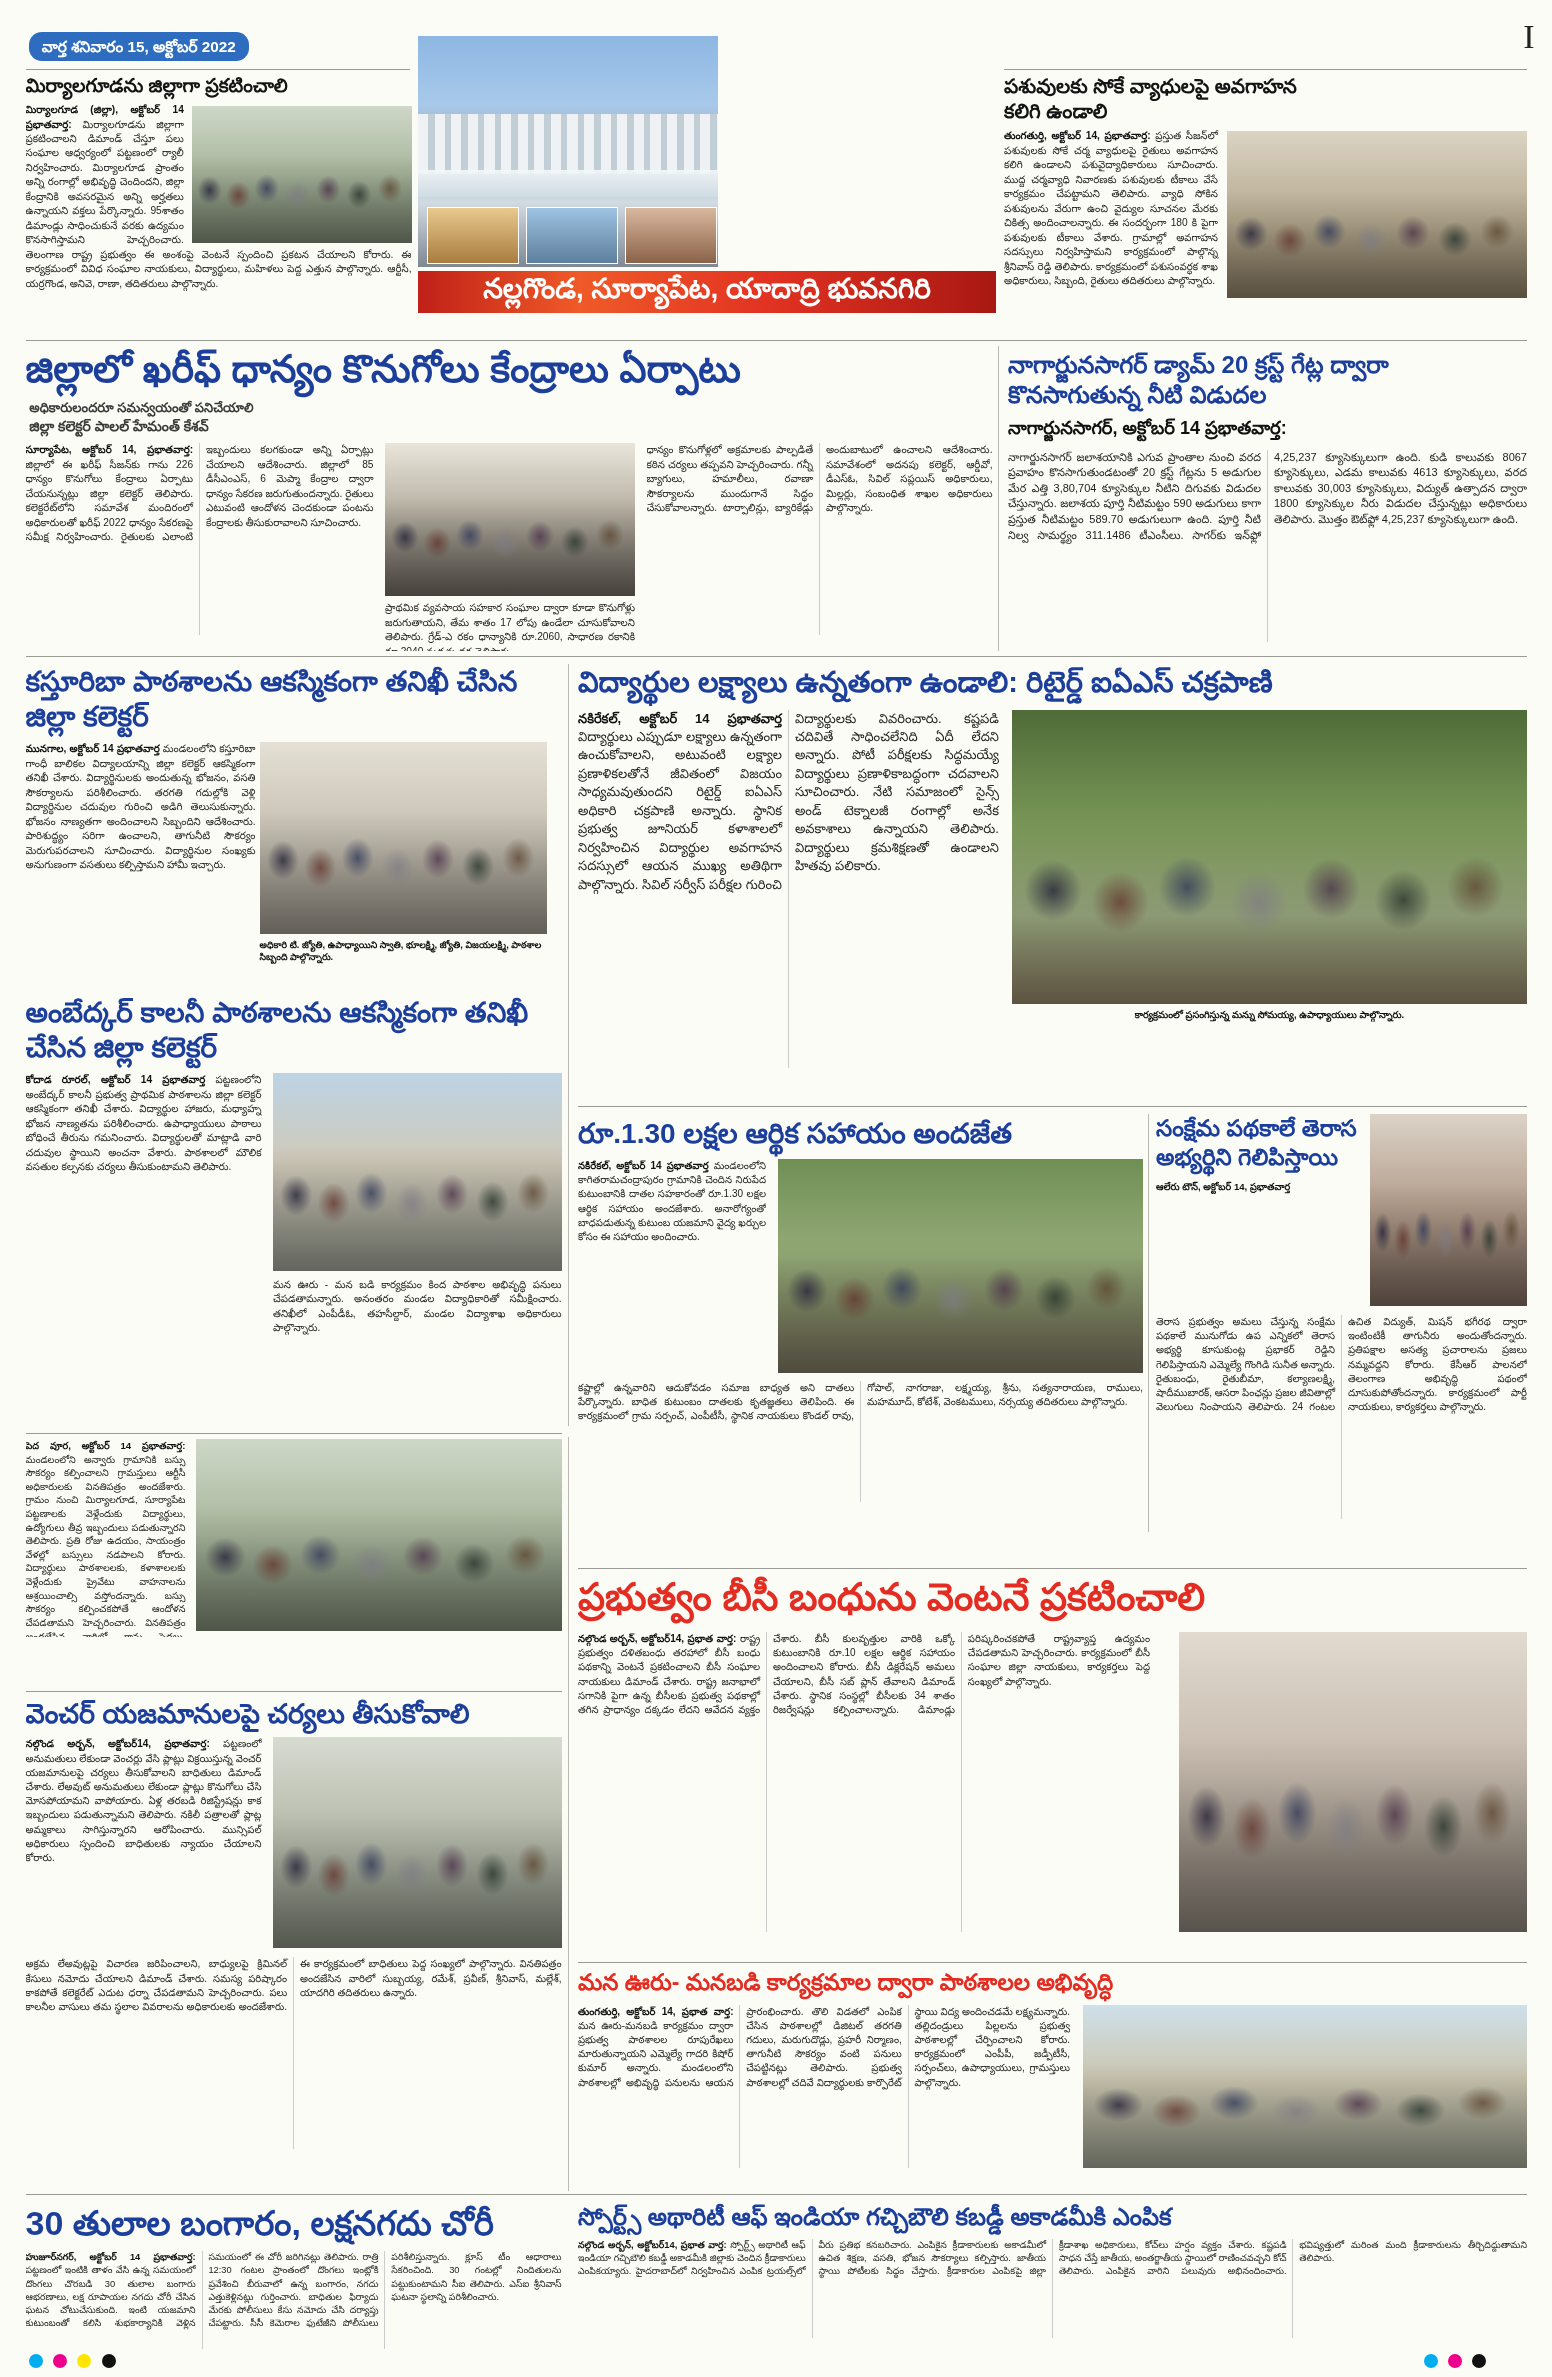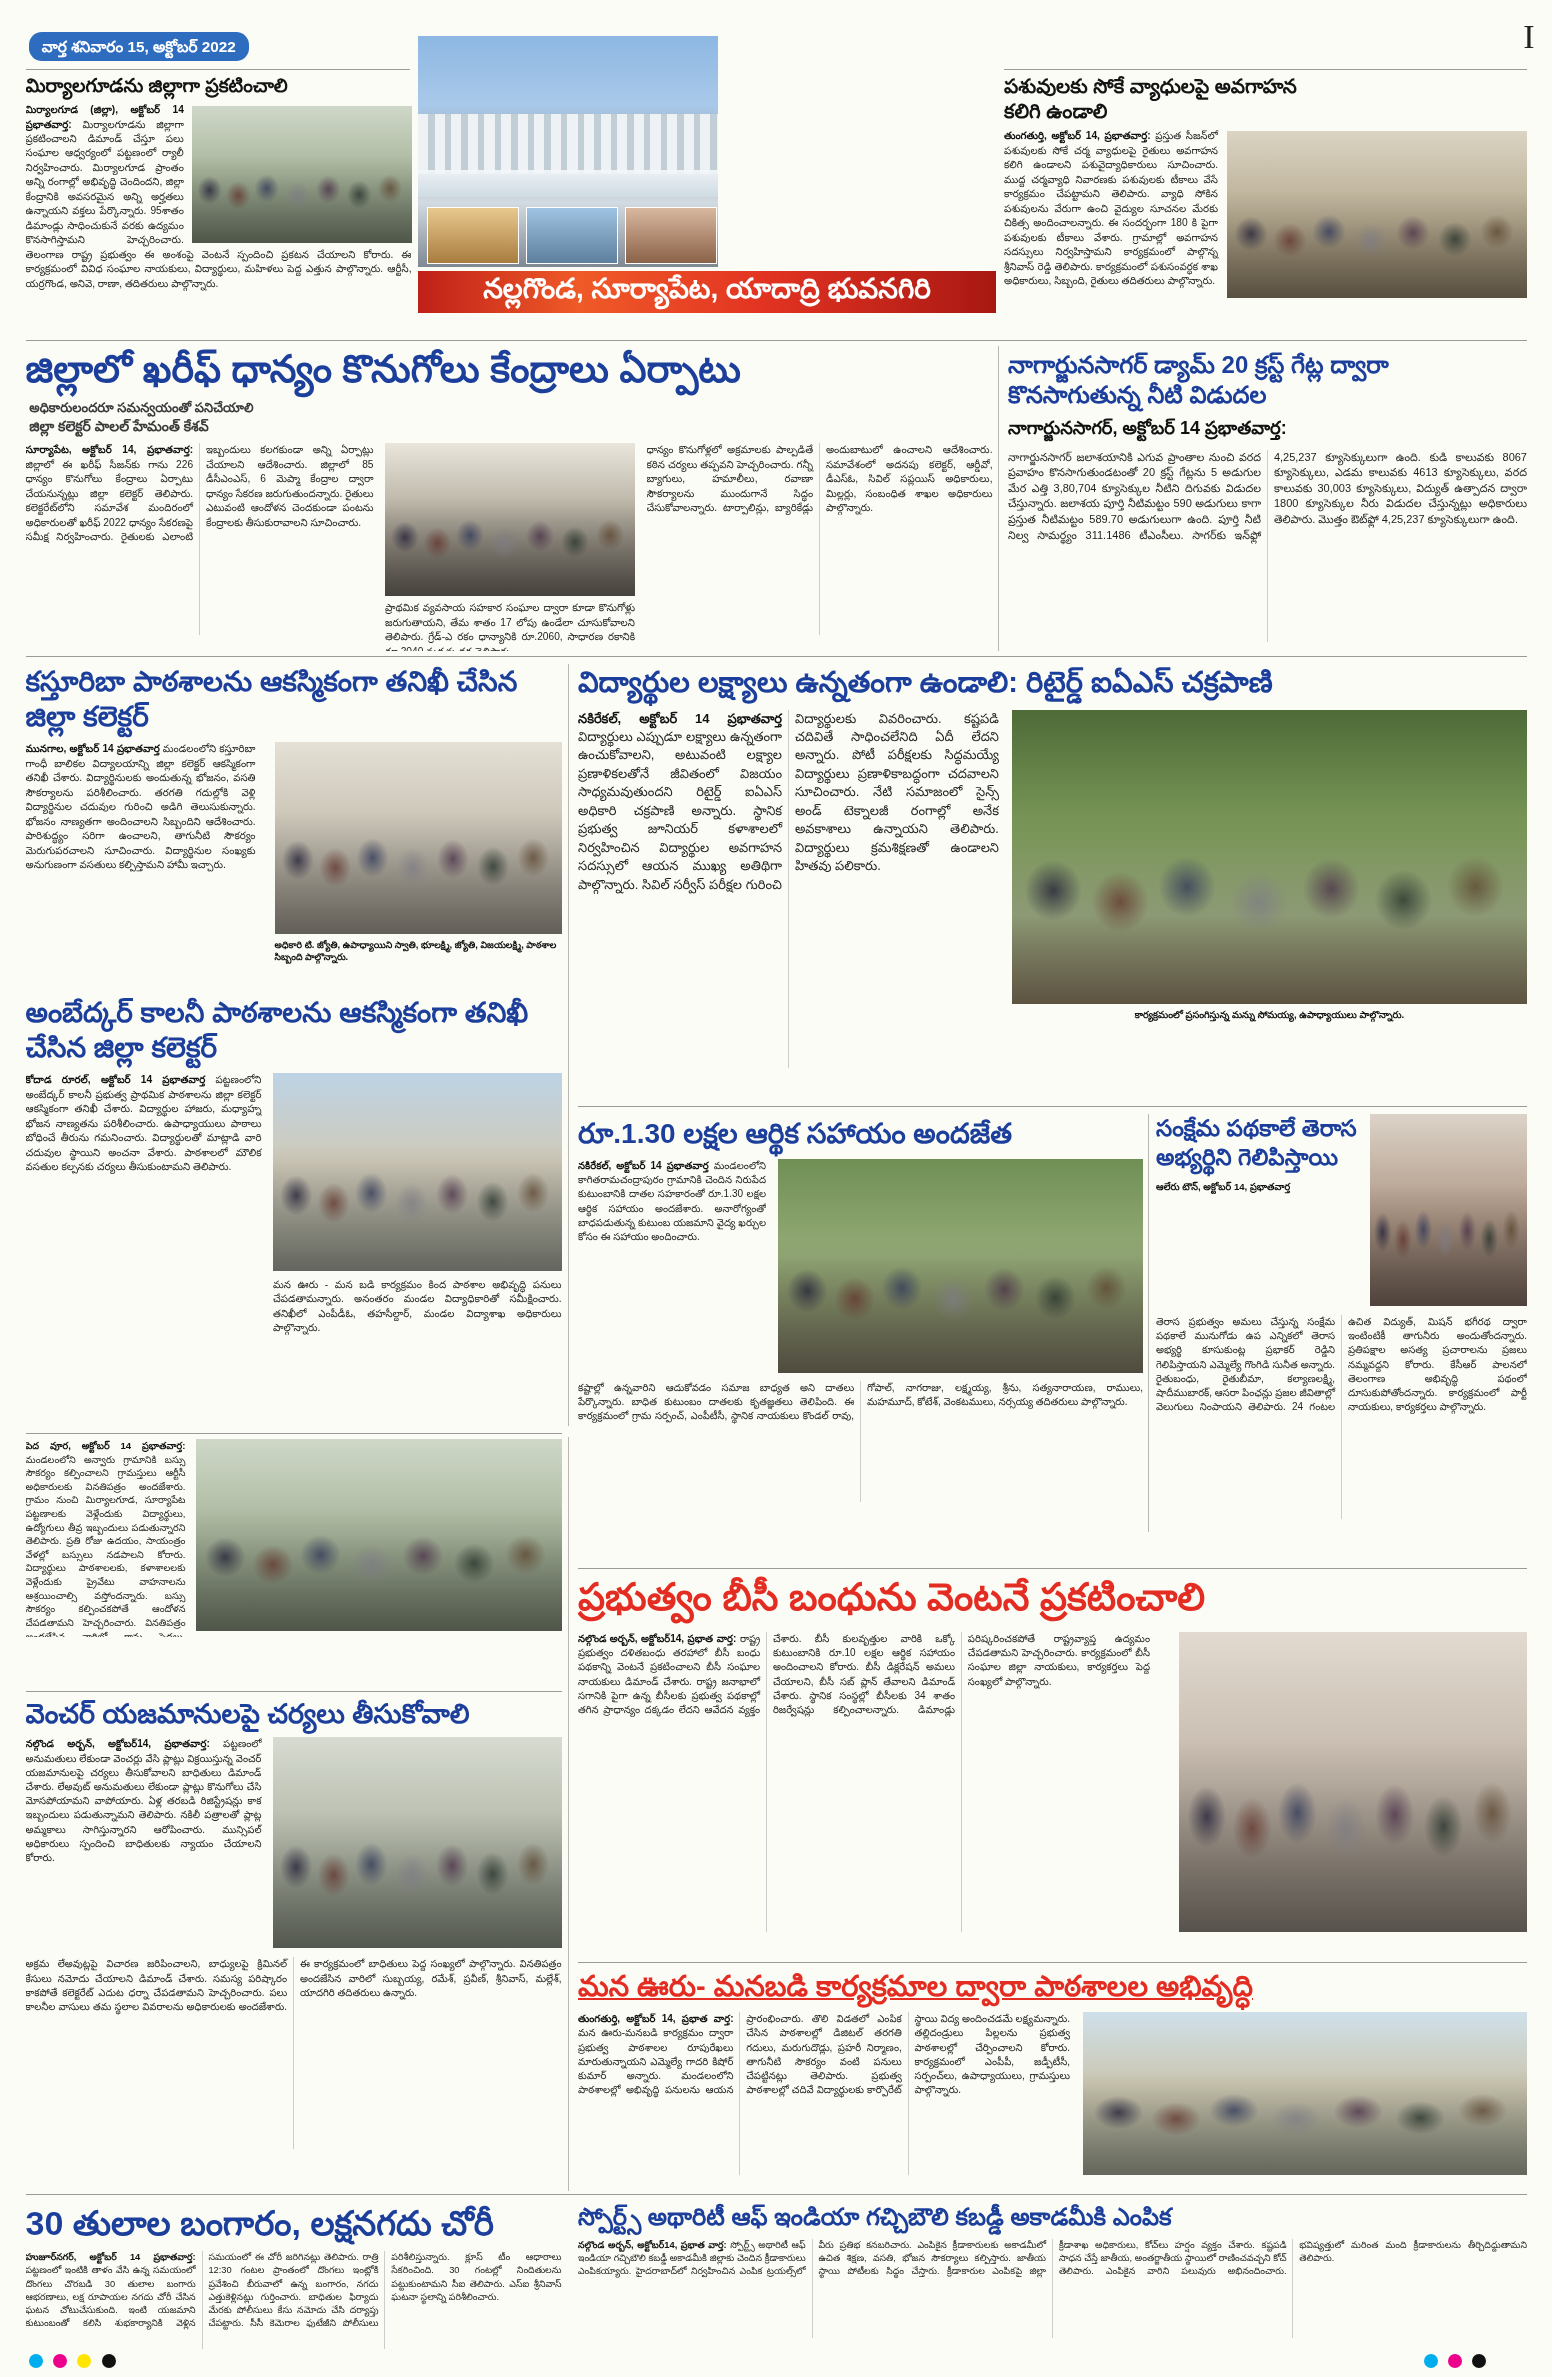--- a/index.html
+++ b/index.html
@@ -167,21 +167,21 @@
     <div class="dateline" style="font-size:18px; margin-bottom:6.4px;">నాగార్జునసాగర్, అక్టోబర్ 14 ప్రభాతవార్త:</div>
     <div class="cols-2 body-txt clip" style="font-size:11px; height:192px;">
       <p style="margin:0;">నాగార్జునసాగర్ జలాశయానికి ఎగువ ప్రాంతాల నుంచి వరద ప్రవాహం కొనసాగుతుండటంతో 20 క్రస్ట్ గేట్లను 5 అడుగుల మేర ఎత్తి 3,80,704 క్యూసెక్కుల నీటిని దిగువకు విడుదల చేస్తున్నారు. జలాశయ పూర్తి నీటిమట్టం 590 అడుగులు కాగా ప్రస్తుత నీటిమట్టం 589.70 అడుగులుగా ఉంది. పూర్తి నీటి నిల్వ సామర్థ్యం 311.1486 టీఎంసీలు. సాగర్‌కు ఇన్‌ఫ్లో 4,25,237 క్యూసెక్కులుగా ఉంది. కుడి కాలువకు 8067 క్యూసెక్కులు, ఎడమ కాలువకు 4613 క్యూసెక్కులు, వరద కాలువకు 30,003 క్యూసెక్కులు, విద్యుత్ ఉత్పాదన ద్వారా 1800 క్యూసెక్కుల నీరు విడుదల చేస్తున్నట్లు అధికారులు తెలిపారు. మొత్తం ఔట్‌ఫ్లో 4,25,237 క్యూసెక్కులుగా ఉంది.</p>
     </div>
   </div>
 
   <div class="hline" style="left:25.5px; top:656px; width:1501px;"></div>
 
   <div class="abs clip" style="left:25.5px; top:664px; width:536px; height:322px;">
     <div class="hl hl-blue" style="font-size:28px; margin-bottom:7.7px;">కస్తూరిబా పాఠశాలను ఆకస్మికంగా తనిఖీ చేసిన జిల్లా కలెక్టర్</div>
-    <div style="display:flex; gap:19px;">
+    <div style="display:flex; gap:4px;">
       <p class="body-txt clip" style="width:230px; font-size:10.2px; margin:0; height:230px;">
         <span class="dateline">మునగాల, అక్టోబర్ 14 ప్రభాతవార్త</span>
         <span>మండలంలోని కస్తూరిబా గాంధీ బాలికల విద్యాలయాన్ని జిల్లా కలెక్టర్ ఆకస్మికంగా తనిఖీ చేశారు. విద్యార్థినులకు అందుతున్న భోజనం, వసతి సౌకర్యాలను పరిశీలించారు. తరగతి గదుల్లోకి వెళ్లి విద్యార్థినుల చదువుల గురించి అడిగి తెలుసుకున్నారు. భోజనం నాణ్యతగా అందించాలని సిబ్బందిని ఆదేశించారు. పారిశుద్ధ్యం సరిగా ఉంచాలని, తాగునీటి సౌకర్యం మెరుగుపరచాలని సూచించారు. విద్యార్థినుల సంఖ్యకు అనుగుణంగా వసతులు కల్పిస్తామని హామీ ఇచ్చారు.</span>
       </p>
       <div style="width:287px;">
         <div class="photo ph-school people" style="width:287px; height:192px;"></div>
         <div class="caption" style="font-size:9.3px; margin-top:5.1px;">అధికారి టి. జ్యోతి, ఉపాధ్యాయిని స్వాతి, భూలక్ష్మి, జ్యోతి, విజయలక్ష్మి, పాఠశాల సిబ్బంది పాల్గొన్నారు.</div>
       </div>
     </div>
   </div>
@@ -289,21 +289,21 @@
           <span>రాష్ట్ర ప్రభుత్వం దళితబంధు తరహాలో బీసీ బంధు పథకాన్ని వెంటనే ప్రకటించాలని బీసీ సంఘాల నాయకులు డిమాండ్ చేశారు. రాష్ట్ర జనాభాలో సగానికి పైగా ఉన్న బీసీలకు ప్రభుత్వ పథకాల్లో తగిన ప్రాధాన్యం దక్కడం లేదని ఆవేదన వ్యక్తం చేశారు. బీసీ కులవృత్తుల వారికి ఒక్కో కుటుంబానికి రూ.10 లక్షల ఆర్థిక సహాయం అందించాలని కోరారు. బీసీ డిక్లరేషన్ అమలు చేయాలని, బీసీ సబ్ ప్లాన్ తేవాలని డిమాండ్ చేశారు. స్థానిక సంస్థల్లో బీసీలకు 34 శాతం రిజర్వేషన్లు కల్పించాలన్నారు. డిమాండ్లు పరిష్కరించకపోతే రాష్ట్రవ్యాప్త ఉద్యమం చేపడతామని హెచ్చరించారు. కార్యక్రమంలో బీసీ సంఘాల జిల్లా నాయకులు, కార్యకర్తలు పెద్ద సంఖ్యలో పాల్గొన్నారు.</span>
         </p>
       </div>
       <div class="photo ph-rally people" style="flex:1; height:300px;"></div>
     </div>
   </div>
 
   <div class="hline" style="left:578px; top:1962px; width:949px;"></div>
 
   <div class="abs clip" style="left:578px; top:1968px; width:949px; height:220px;">
-    <div class="hl hl-red" style="font-size:29px; margin-bottom:7.7px;text-decoration:underline;">మన ఊరు- మనబడి కార్యక్రమాల ద్వారా పాఠశాలల అభివృద్ధి</div>
+    <div class="hl hl-red" style="font-size:23px; margin-bottom:7.7px;">మన ఊరు- మనబడి కార్యక్రమాల ద్వారా పాఠశాలల అభివృద్ధి</div>
     <div style="display:flex; gap:12.8px;">
       <div class="cols-3 body-txt clip" style="width:492px; font-size:10px; height:163px;">
         <p style="margin:0;">
           <span class="dateline">తుంగతుర్తి, అక్టోబర్ 14, ప్రభాత వార్త:</span>
           <span>మన ఊరు-మనబడి కార్యక్రమం ద్వారా ప్రభుత్వ పాఠశాలల రూపురేఖలు మారుతున్నాయని ఎమ్మెల్యే గాదరి కిషోర్ కుమార్ అన్నారు. మండలంలోని పాఠశాలల్లో అభివృద్ధి పనులను ఆయన ప్రారంభించారు. తొలి విడతలో ఎంపిక చేసిన పాఠశాలల్లో డిజిటల్ తరగతి గదులు, మరుగుదొడ్లు, ప్రహరీ నిర్మాణం, తాగునీటి సౌకర్యం వంటి పనులు చేపట్టినట్లు తెలిపారు. ప్రభుత్వ పాఠశాలల్లో చదివే విద్యార్థులకు కార్పొరేట్ స్థాయి విద్య అందించడమే లక్ష్యమన్నారు. తల్లిదండ్రులు పిల్లలను ప్రభుత్వ పాఠశాలల్లో చేర్పించాలని కోరారు. కార్యక్రమంలో ఎంపీపీ, జడ్పీటీసీ, సర్పంచ్‌లు, ఉపాధ్యాయులు, గ్రామస్తులు పాల్గొన్నారు.</span>
         </p>
       </div>
       <div class="photo ph-yard people" style="flex:1; height:163px;"></div>
     </div>
   </div>

